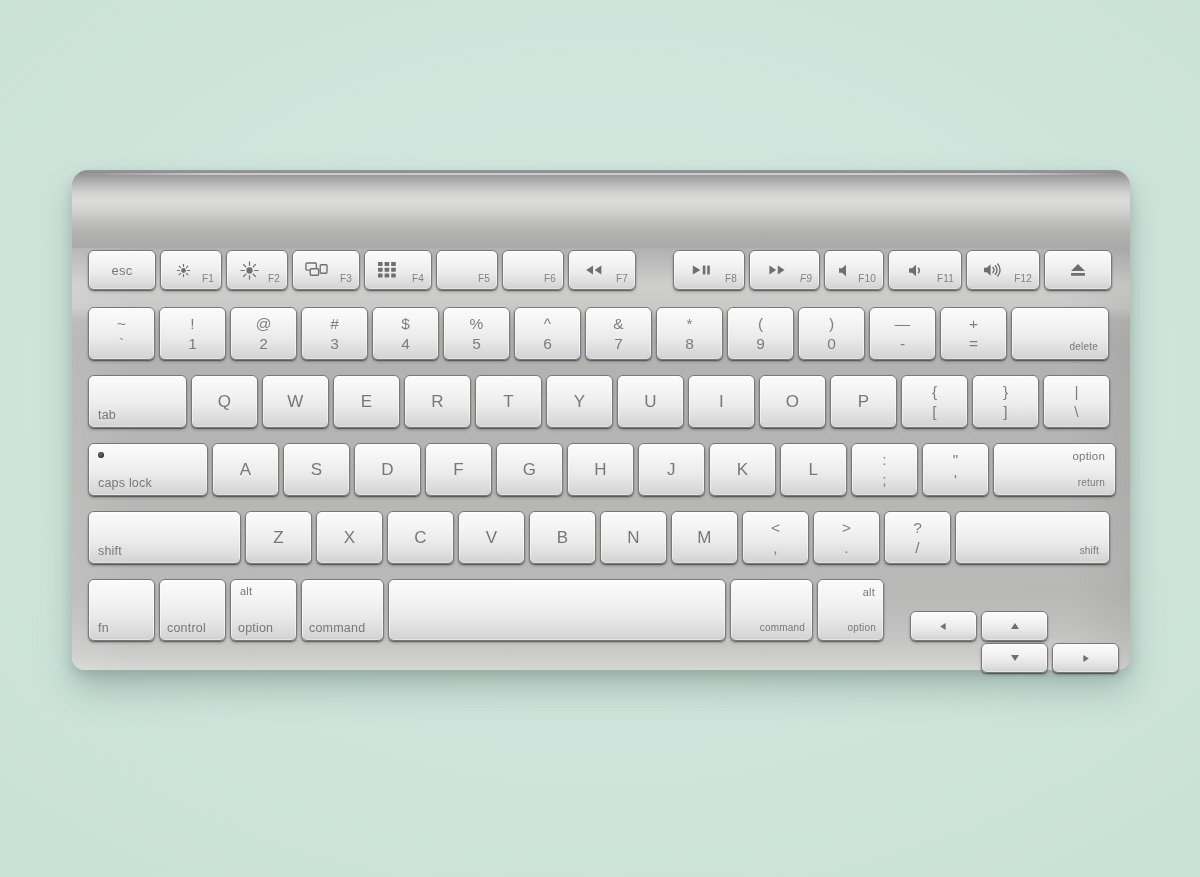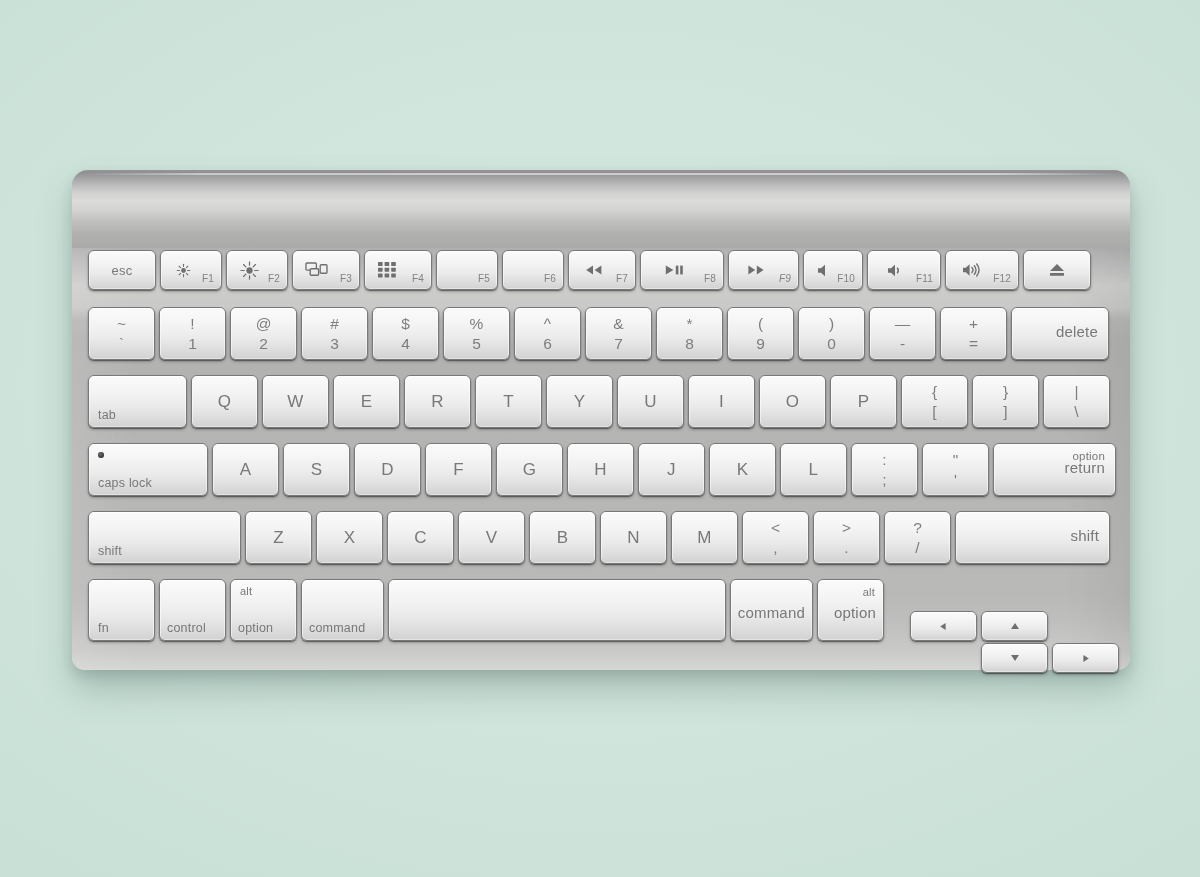--- a/index.html
+++ b/index.html
@@ -140,22 +140,22 @@
     position: absolute;
     left: 9px;
     bottom: 6px;
     font-size: 12.5px;
     letter-spacing: 0.2px;
     line-height: 1;
   }
   .lbl-br {            
     position: absolute;
     right: 10px;
-    bottom: 20px;
-    font-size: 15px;
+    bottom: 7px;
+    font-size: 10px;
     letter-spacing: 0.2px;
     line-height: 1;
     padding-left: 20px;
   }
   .lbl-tr {            
     position: absolute;
     right: 10px;
     top: 7px;
     font-size: 11.5px;
     letter-spacing: 0.2px;
@@ -343,21 +343,21 @@
       <div class="key fkey" style="width:68px;height:40px;text-align:center;">
         <span class="fn-ico">
           <svg width="18" height="10" viewBox="0 0 18 10" fill="currentColor">
             <polygon points="8,0.6 8,9.4 1.2,5"></polygon>
             <polygon points="16.4,0.6 16.4,9.4 9.6,5"></polygon>
           </svg>
         </span>
         <span class="fn-tag">F7</span>
       </div>
 
-      <div class="key fkey" style="width:84px;height:40px;">
+      <div class="key fkey" style="width:72px;height:40px;margin-left:33px;">
         <span class="fn-ico">
           <svg width="19" height="10" viewBox="0 0 19 10" fill="currentColor">
             <polygon points="0.8,0.6 0.8,9.4 8.4,5"></polygon>
             <rect x="10.8" y="0.6" width="2.6" height="8.8"></rect>
             <rect x="15.2" y="0.6" width="2.6" height="8.8"></rect>
           </svg>
         </span>
         <span class="fn-tag">F8</span>
       </div>
 

